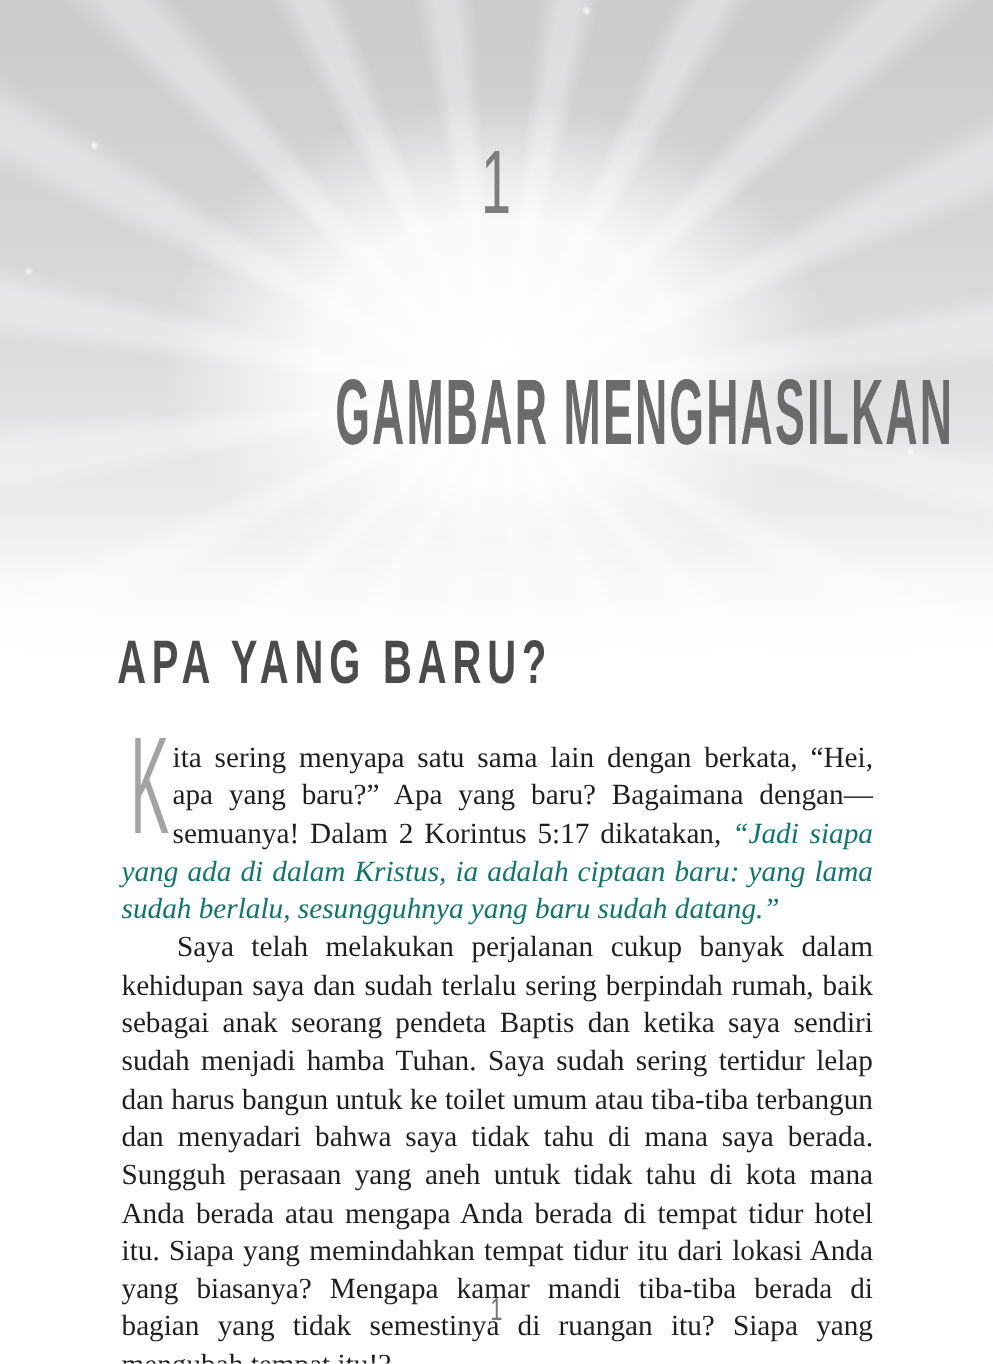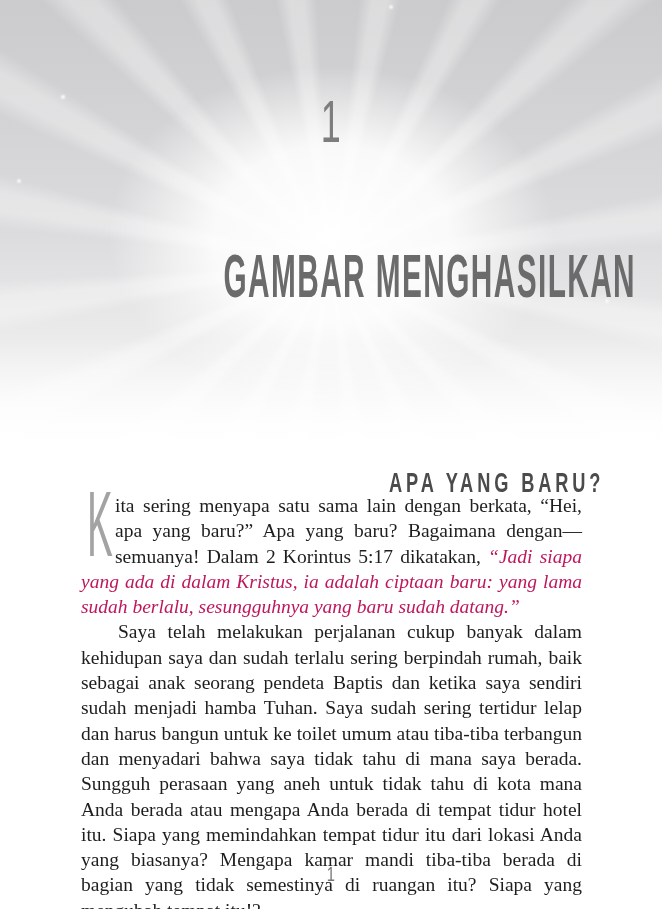--- a/index.html
+++ b/index.html
@@ -71,42 +71,42 @@
   }
   .chapter-title .t-line {
     display: block; white-space: nowrap;
   }
   .chapter-title .t-line > span {
     display: inline-block; transform: scaleX(0.48);
     letter-spacing: 3px;
   }
 
   .section-heading {
-    position: absolute; top: 466px; left: 0; width: 662px;
-    margin: 0; text-align: right;
+    position: absolute; top: 424px; left: 0; width: 662px;
+    margin: 0; text-align: left;
     font-family: "Liberation Sans", sans-serif;
-    font-size: 28px; line-height: 34px; font-weight: 700;
+    font-size: 41px; line-height: 34px; font-weight: 700;
     color: #4b4b4b;
   }
   .section-heading > span {
     display: inline-block; transform: scaleX(0.65);
     letter-spacing: 6px; white-space: nowrap;
   }
 
   
   .body-copy {
     position: absolute; top: 493px; left: 81px; width: 501px;
     font-family: "Liberation Serif", serif;
     font-size: 19.5px; line-height: 25.3px;
     color: #1e1e1e;
     text-align: justify;
   }
   .body-copy p { margin: 0; }
   .body-copy p.indented { text-indent: 37px; }
-  .scripture-quote { font-style: italic; color: #be185d; }
+  .scripture-quote { font-style: italic; color: #0f766e; }
 
   .dropcap {
     float: left;
     width: 34px; height: 70px;
     position: relative;
   }
   .dropcap > span {
     position: absolute; left: 6px; top: -15px;
     font-family: "Liberation Sans", sans-serif;
     font-size: 92px; line-height: 92px; font-weight: 400;

